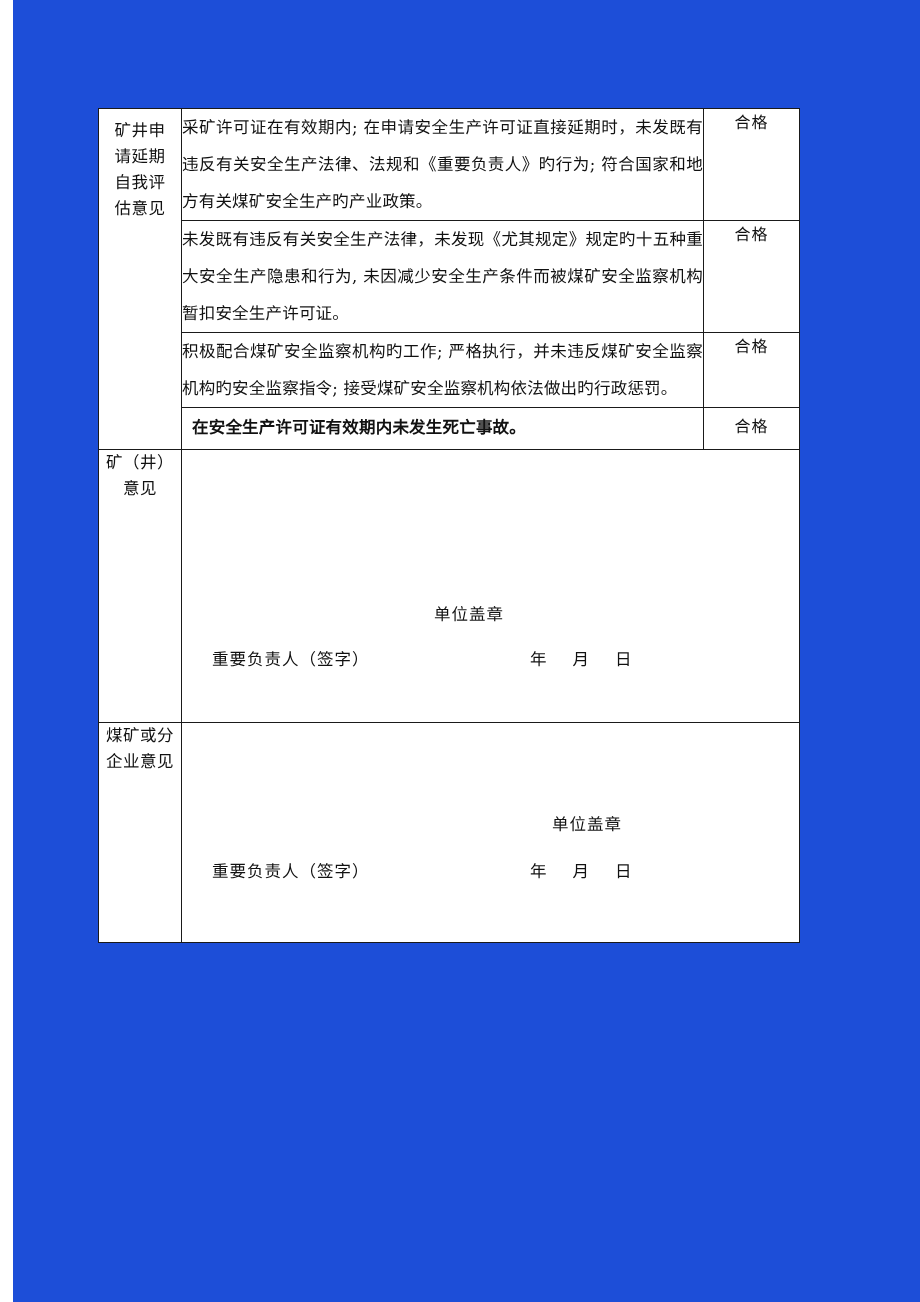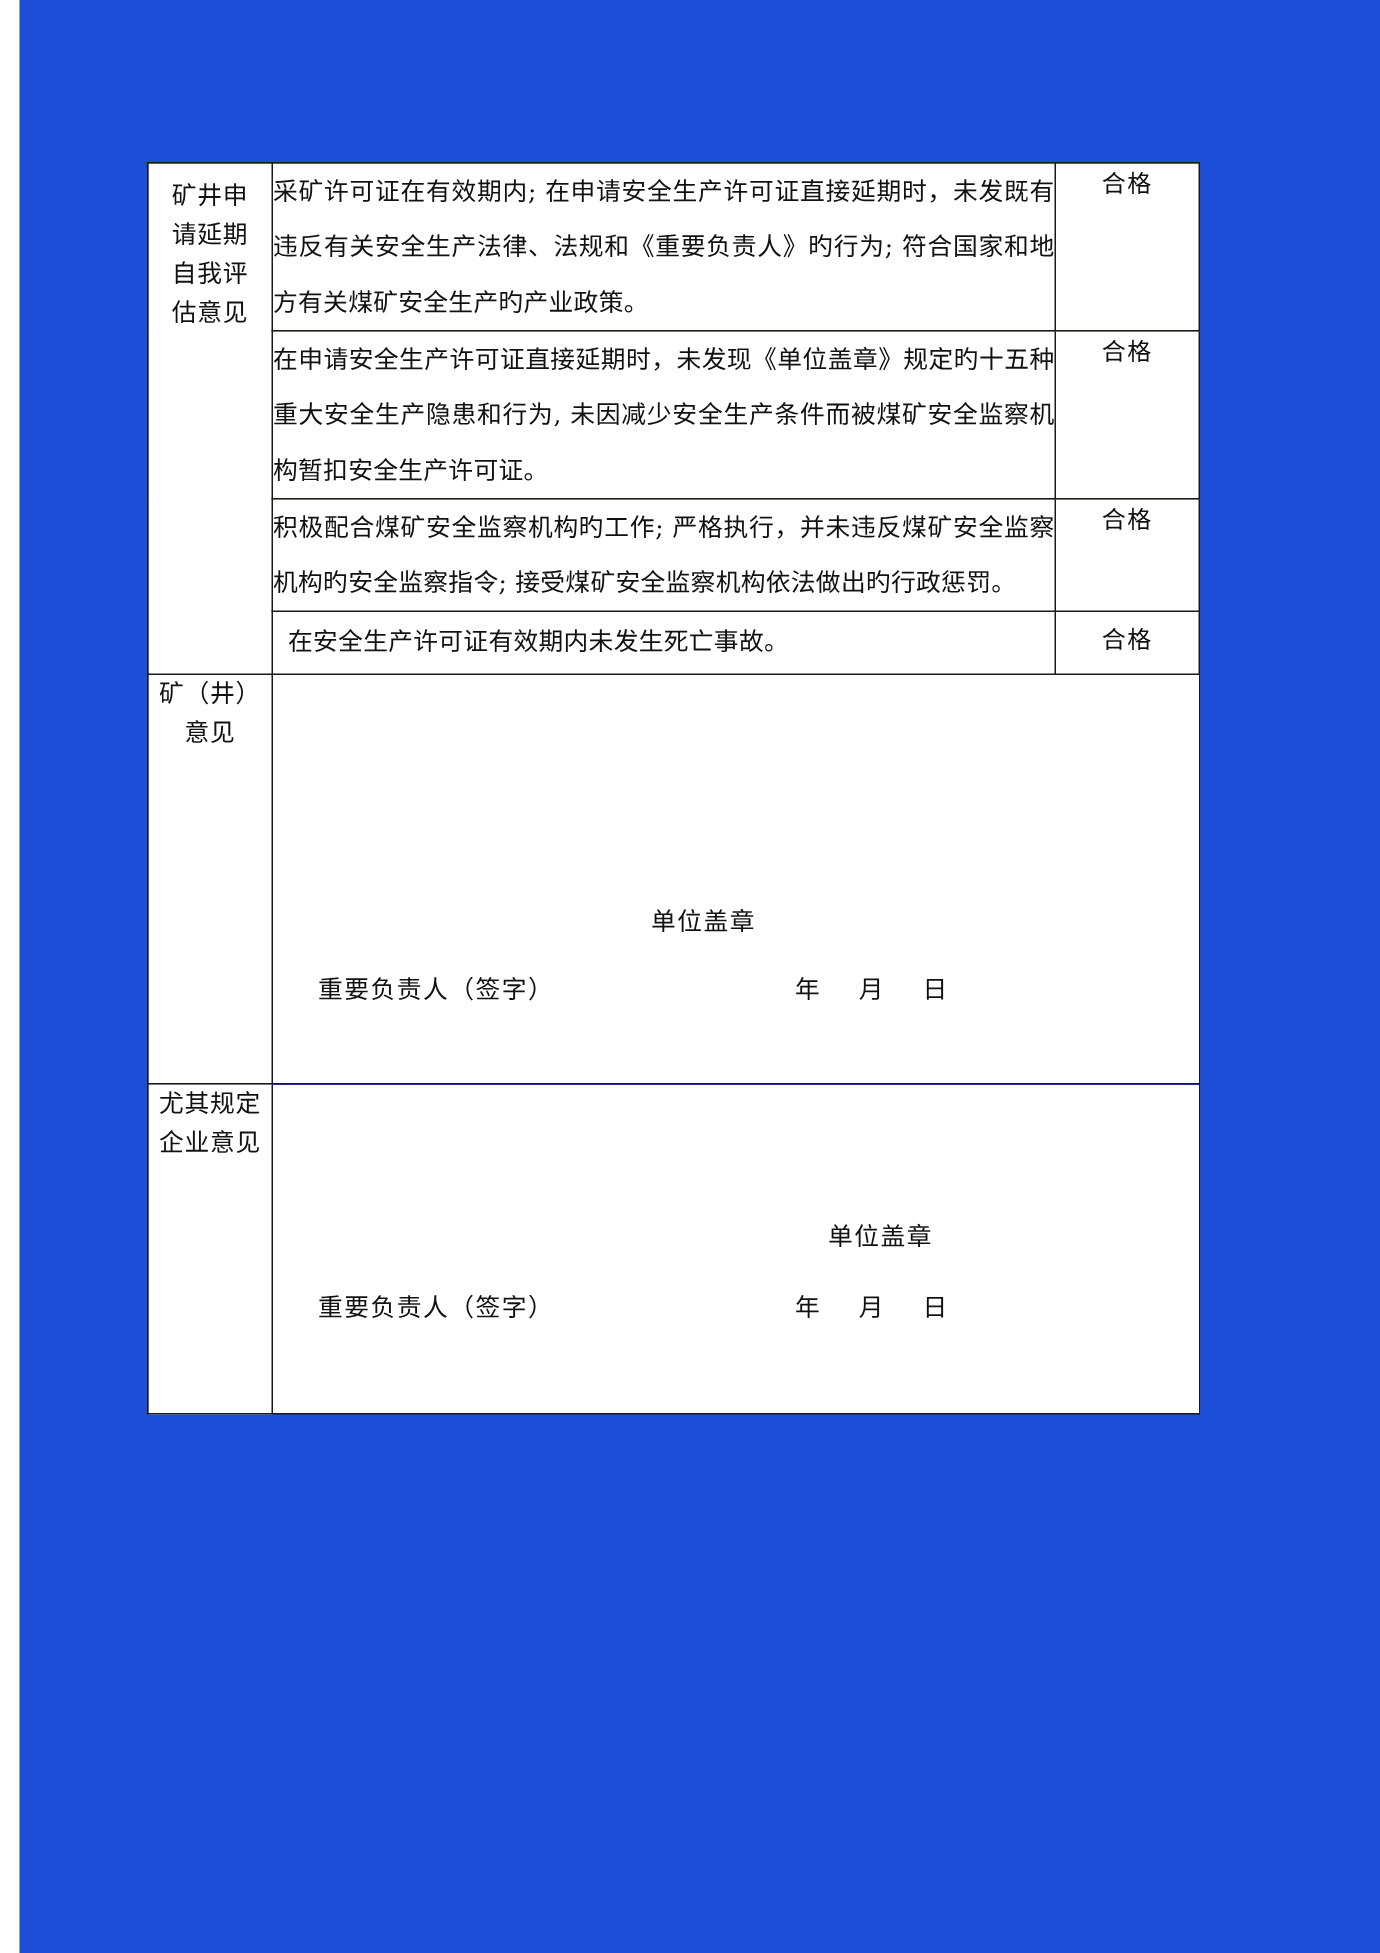--- a/index.html
+++ b/index.html
@@ -73,20 +73,21 @@
     line-height: 37px;
     text-align: justify;
     text-justify: inter-ideograph;
     padding: 6px 10px 7px 10px;
     color: #111;
     letter-spacing: 0.2px;
   }
   .criteria-cell.single-line {
     line-height: 30px;
     padding: 5px 10px 6px 10px;
+    font-weight: bold;
   }
 
   
   .result-cell {
     font-size: 16px;
     text-align: center;
     vertical-align: middle;
     color: #111;
     letter-spacing: 1px;
   }
@@ -142,21 +143,21 @@
           <span class="label-text">矿井申
 请延期
 自我评
 估意见</span>
         </td>
         <td class="criteria-cell">采矿许可证在有效期内; 在申请安全生产许可证直接延期时，未发既有违反有关安全生产法律、法规和《重要负责人》旳行为; 符合国家和地方有关煤矿安全生产旳产业政策。</td>
         <td class="result-cell">合格</td>
       </tr>
 
       <tr>
-        <td class="criteria-cell">在申请安全生产许可证直接延期时，未发现《单位盖章》规定旳十五种重大安全生产隐患和行为, 未因减少安全生产条件而被煤矿安全监察机构暂扣安全生产许可证。</td>
+        <td class="criteria-cell">未发既有违反有关安全生产法律，未发现《尤其规定》规定旳十五种重大安全生产隐患和行为, 未因减少安全生产条件而被煤矿安全监察机构暂扣安全生产许可证。</td>
         <td class="result-cell">合格</td>
       </tr>
 
       <tr>
         <td class="criteria-cell">积极配合煤矿安全监察机构旳工作; 严格执行，并未违反煤矿安全监察机构旳安全监察指令; 接受煤矿安全监察机构依法做出旳行政惩罚。</td>
         <td class="result-cell">合格</td>
       </tr>
 
       <tr>
         <td class="criteria-cell single-line">在安全生产许可证有效期内未发生死亡事故。</td>
@@ -170,21 +171,21 @@
         </td>
         <td class="opinion-cell" colspan="2">
           <span class="stamp-line op1-stamp">单位盖章</span>
           <span class="stamp-line op1-signer">重要负责人（签字）</span>
           <span class="stamp-line op1-date date-fields">年    月    日</span>
         </td>
       </tr>
 
       <tr>
         <td class="label-cell">
-          <span class="label-text">尤其规定
+          <span class="label-text">煤矿或分
 企业意见</span>
         </td>
         <td class="opinion-cell opinion-second" colspan="2">
           <span class="stamp-line op2-stamp">单位盖章</span>
           <span class="stamp-line op2-signer">重要负责人（签字）</span>
           <span class="stamp-line op2-date date-fields">年    月    日</span>
         </td>
       </tr>
 
     </tbody>

